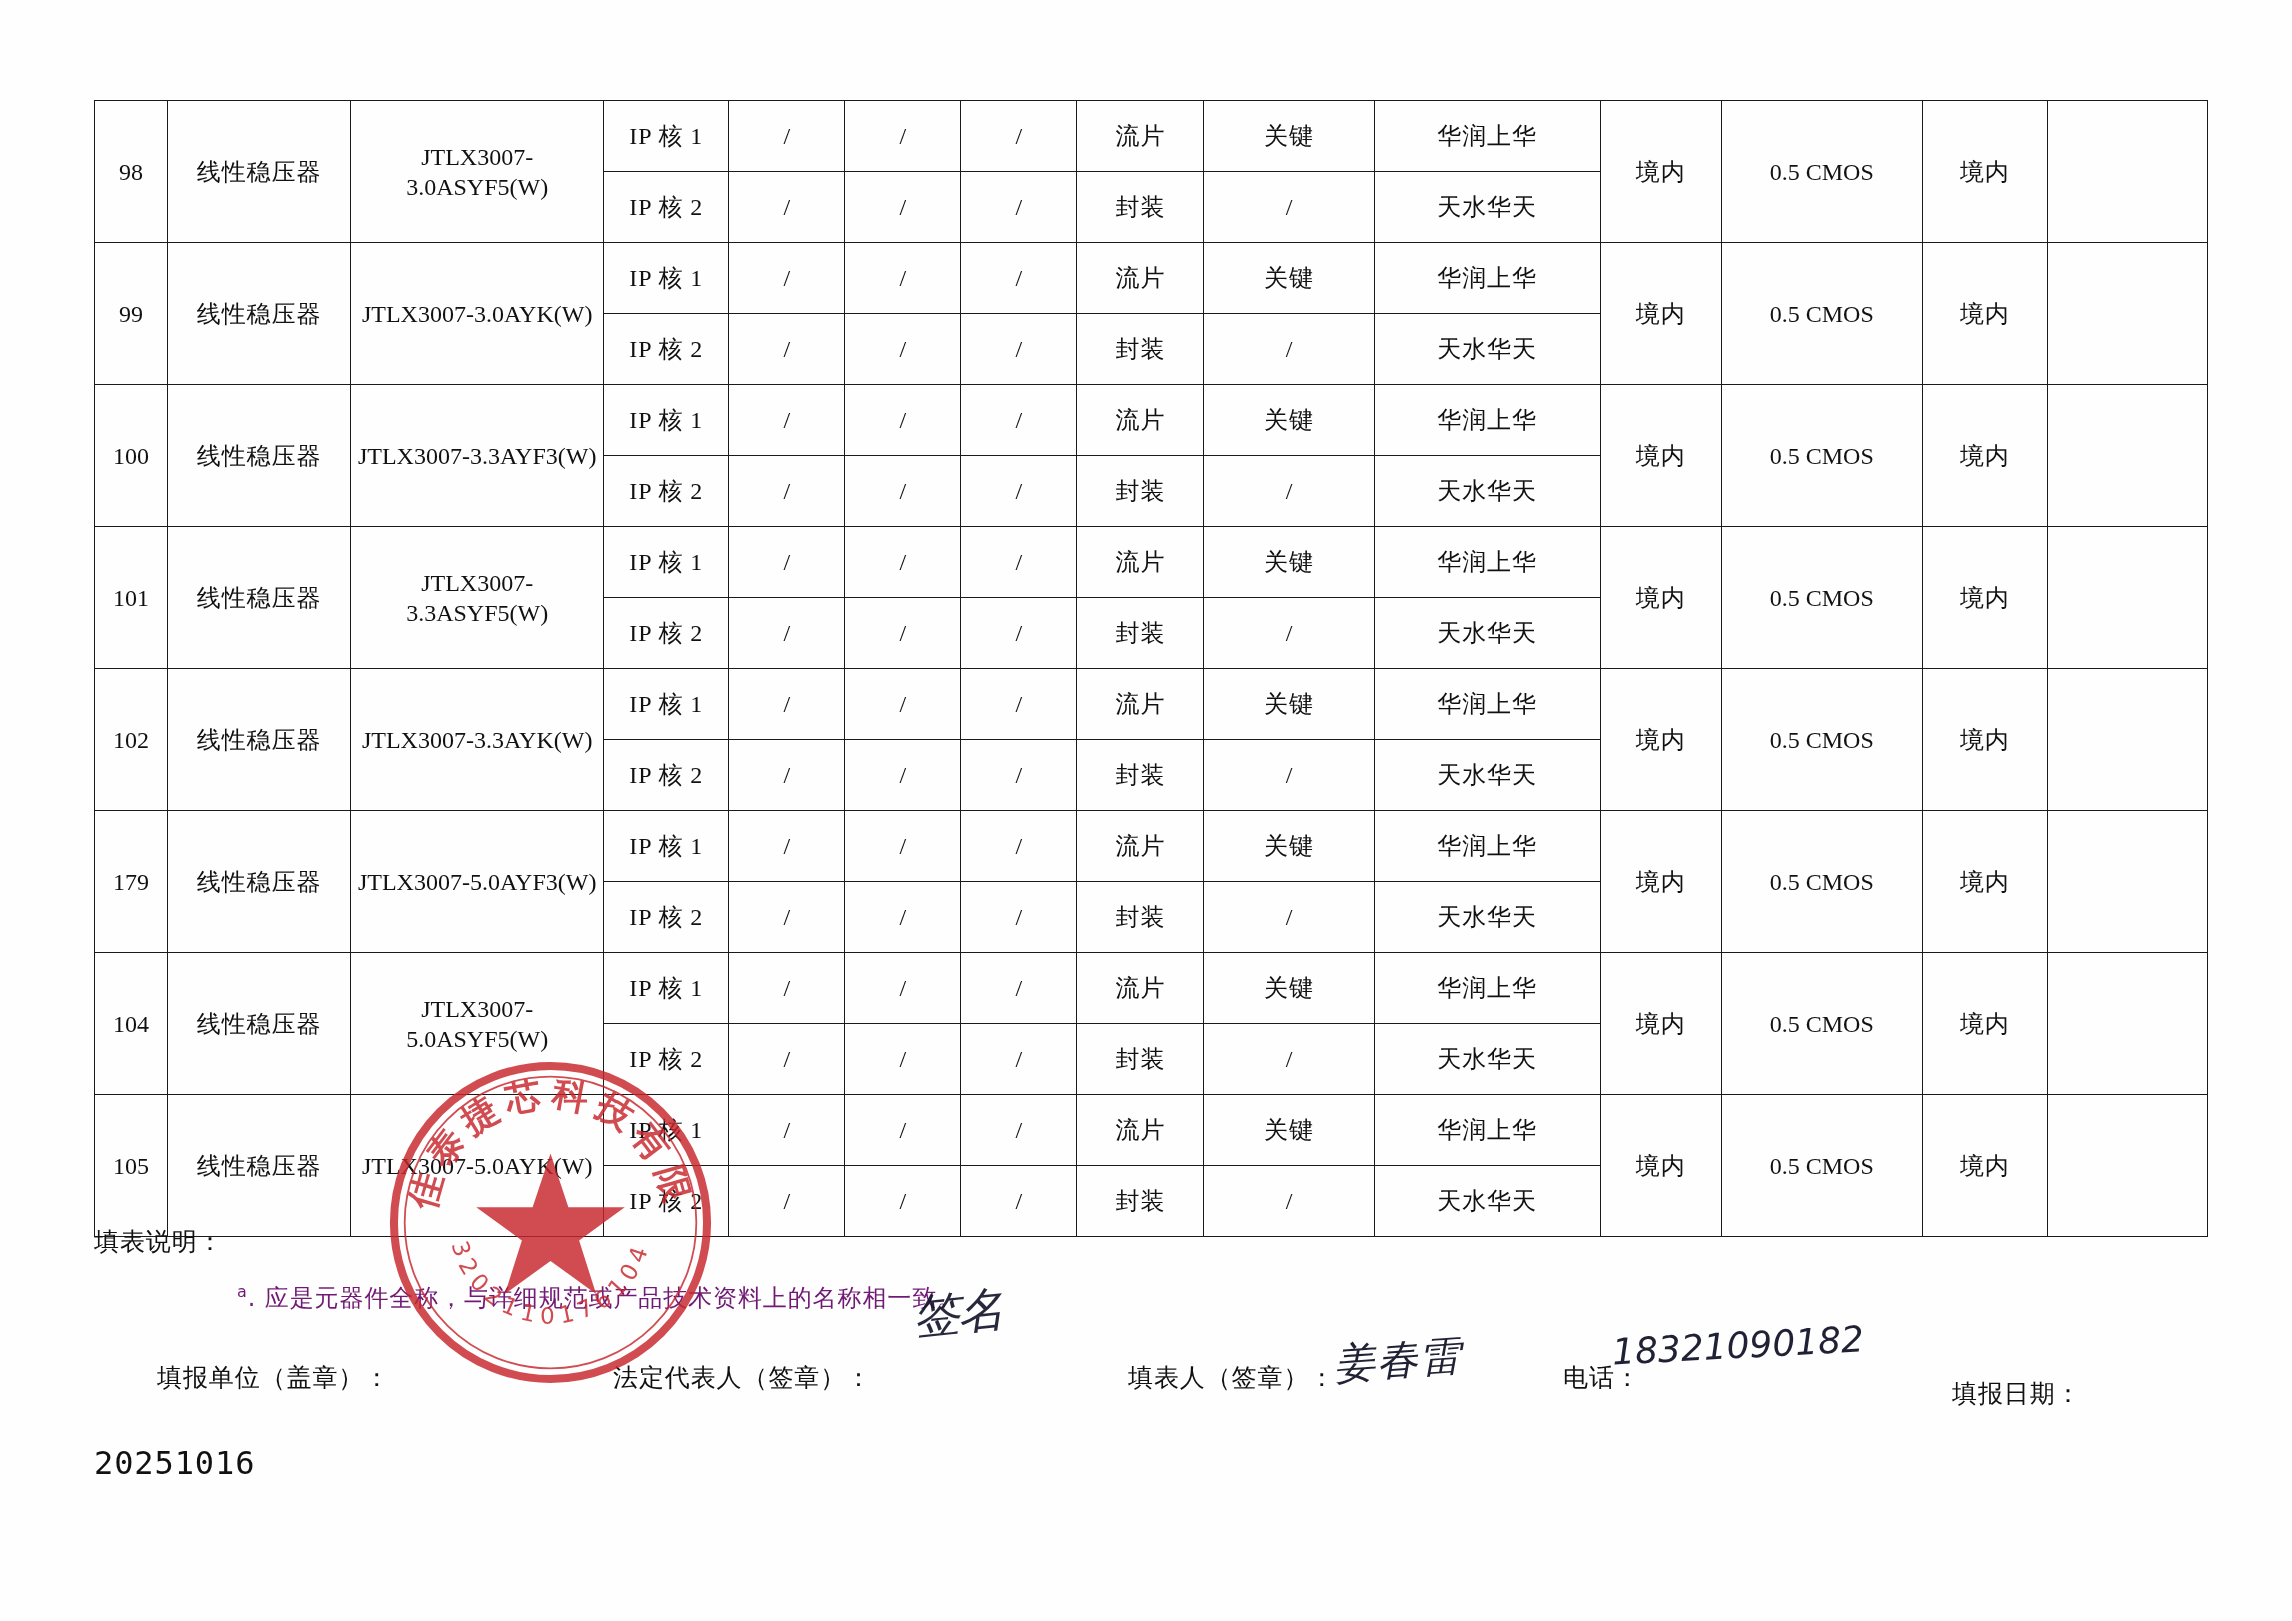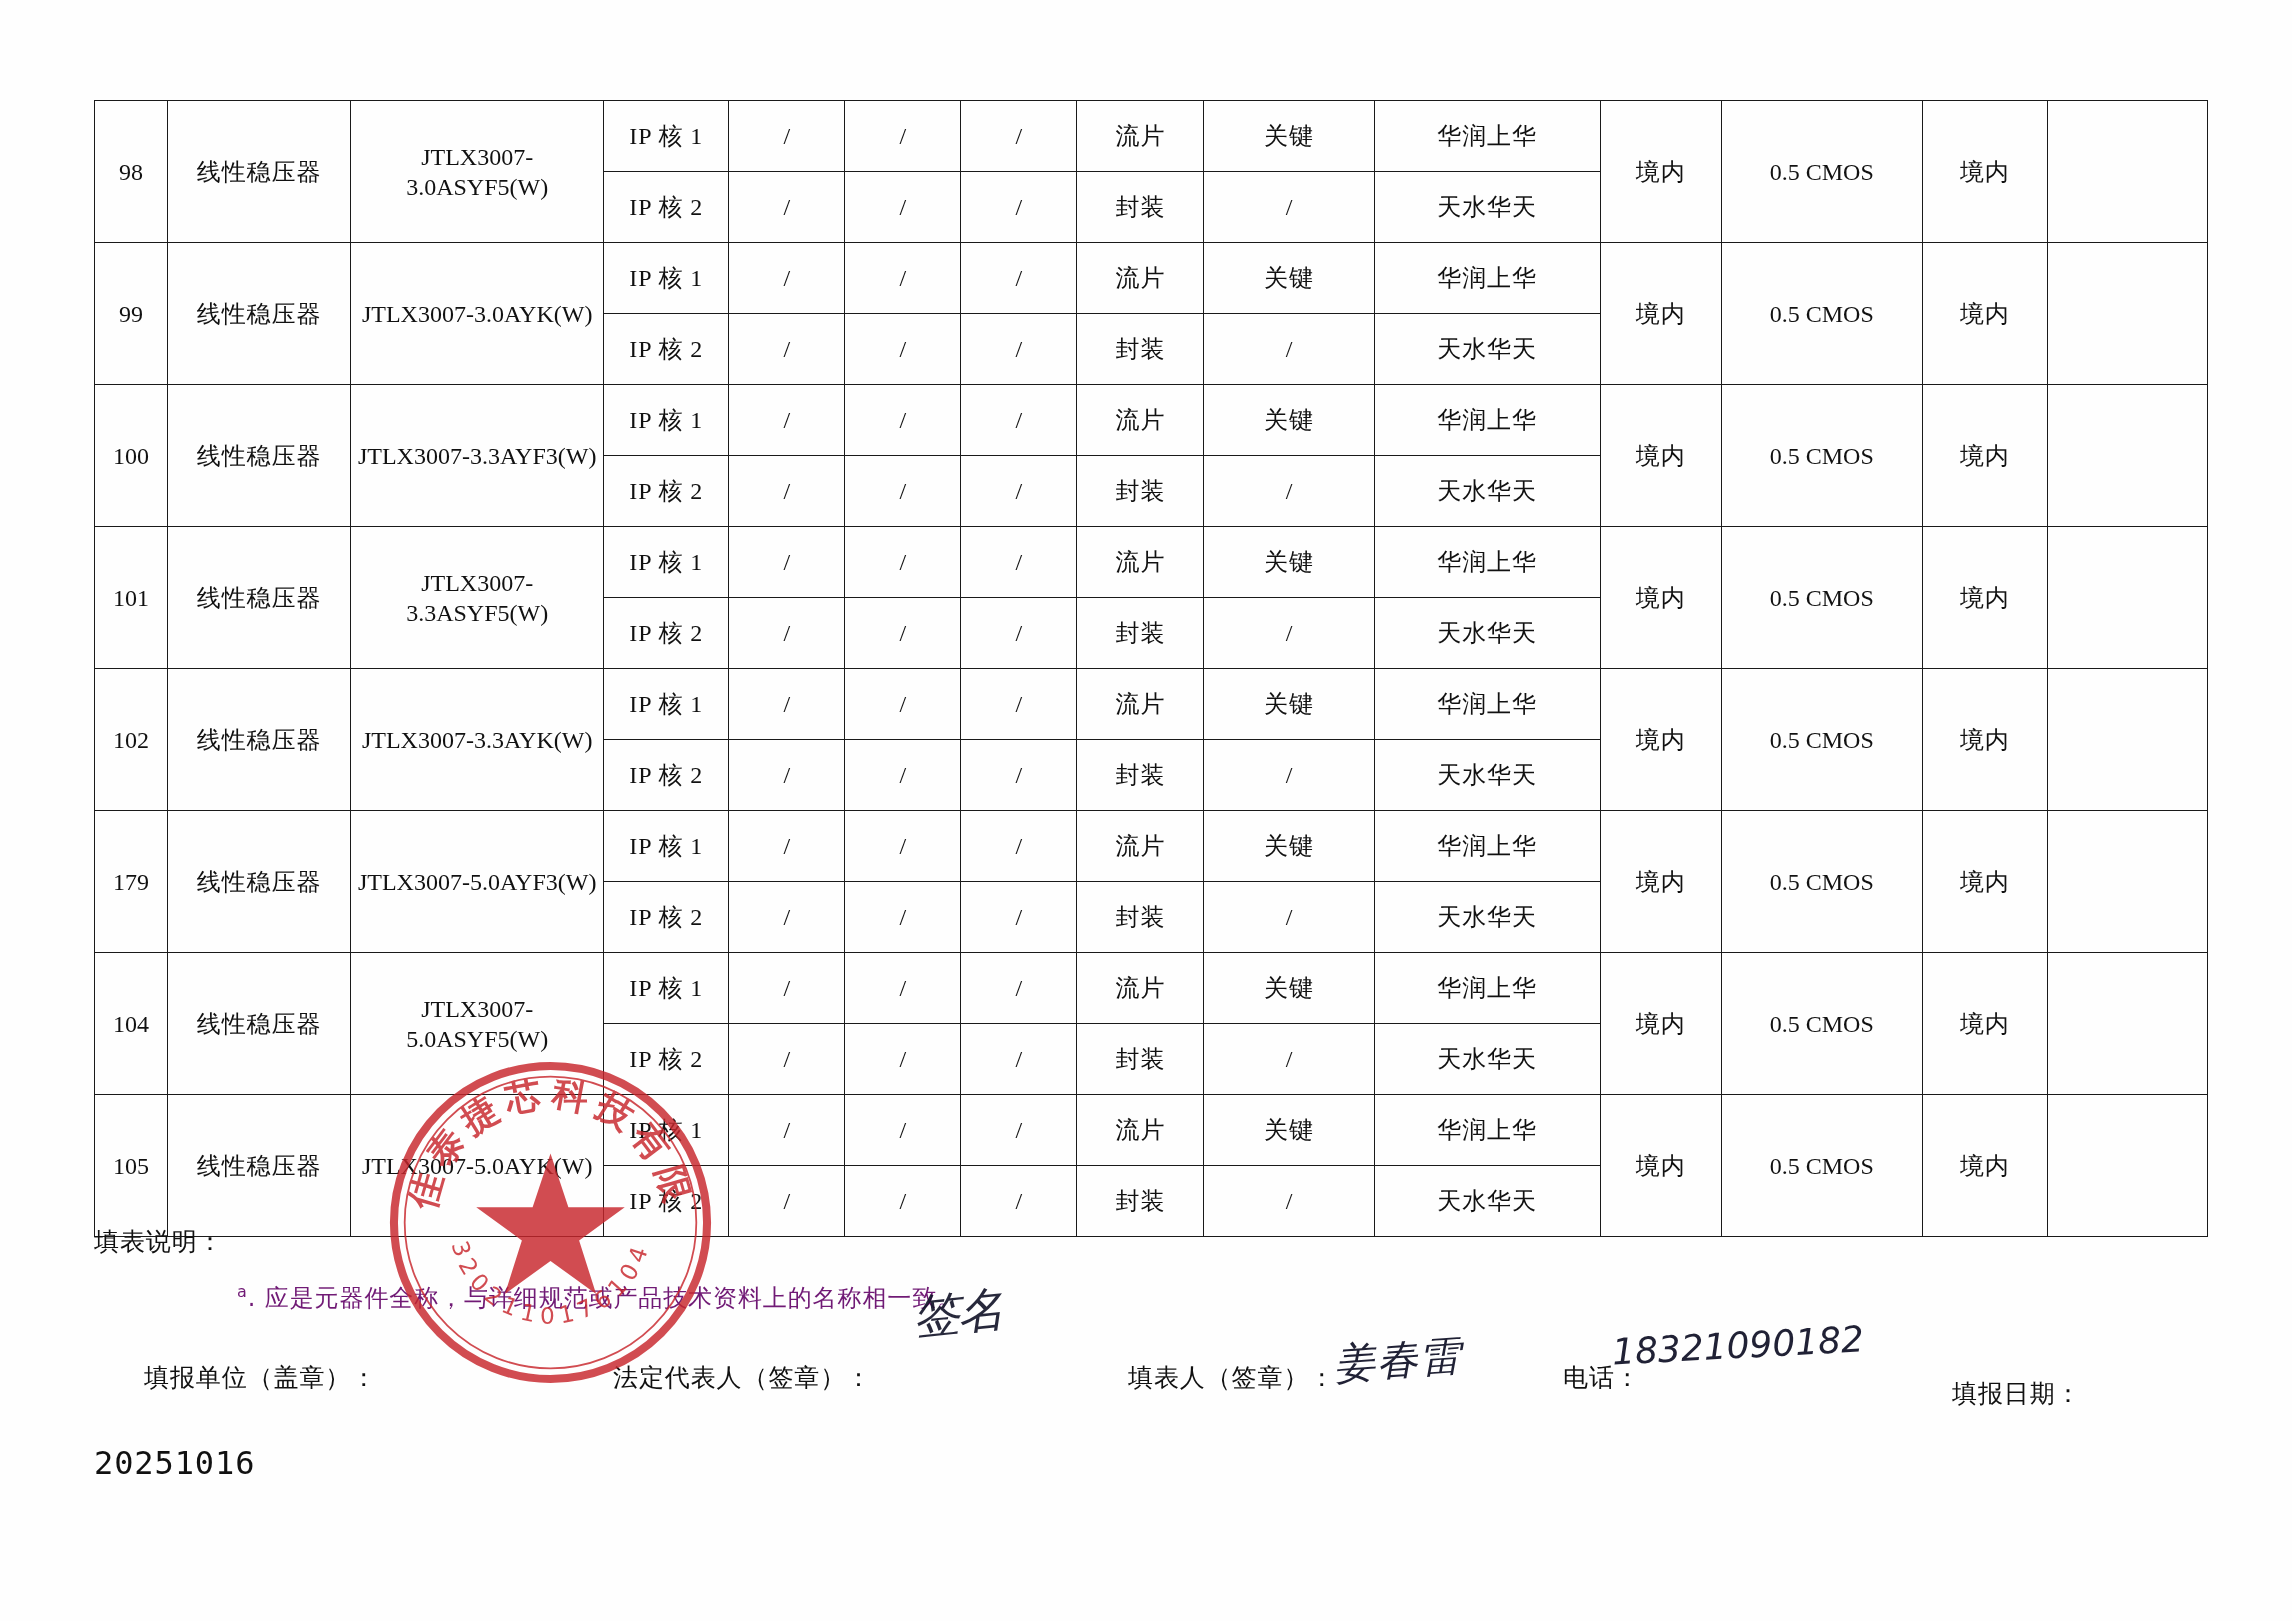--- a/index.html
+++ b/index.html
@@ -101,21 +101,21 @@
     font-size: 16px;
     vertical-align: super;
   }
   .signrow {
     position: relative;
     margin-top: 47px;
     height: 63px;
     font-size: 25px;
     letter-spacing: 0.9px;
   }
-  .signrow .f1 { position: absolute; left: 50px;  top: 0; }
+  .signrow .f1 { position: absolute; left: 63px;  top: 0; }
   .signrow .f2 { position: absolute; left: 519px; top: 0; }
   .signrow .f3 { position: absolute; left: 1034px; top: 0; }
   .signrow .f4 { position: absolute; left: 1469px; top: 0; text-align: center; }
   .signrow .f5 { position: absolute; left: 1858px; top: 16px; }
   .datestamp {
     position: absolute;
     left: 94px;
     top: 1444px;
     font-family: "DejaVu Sans Mono", monospace;
     font-size: 32px;

